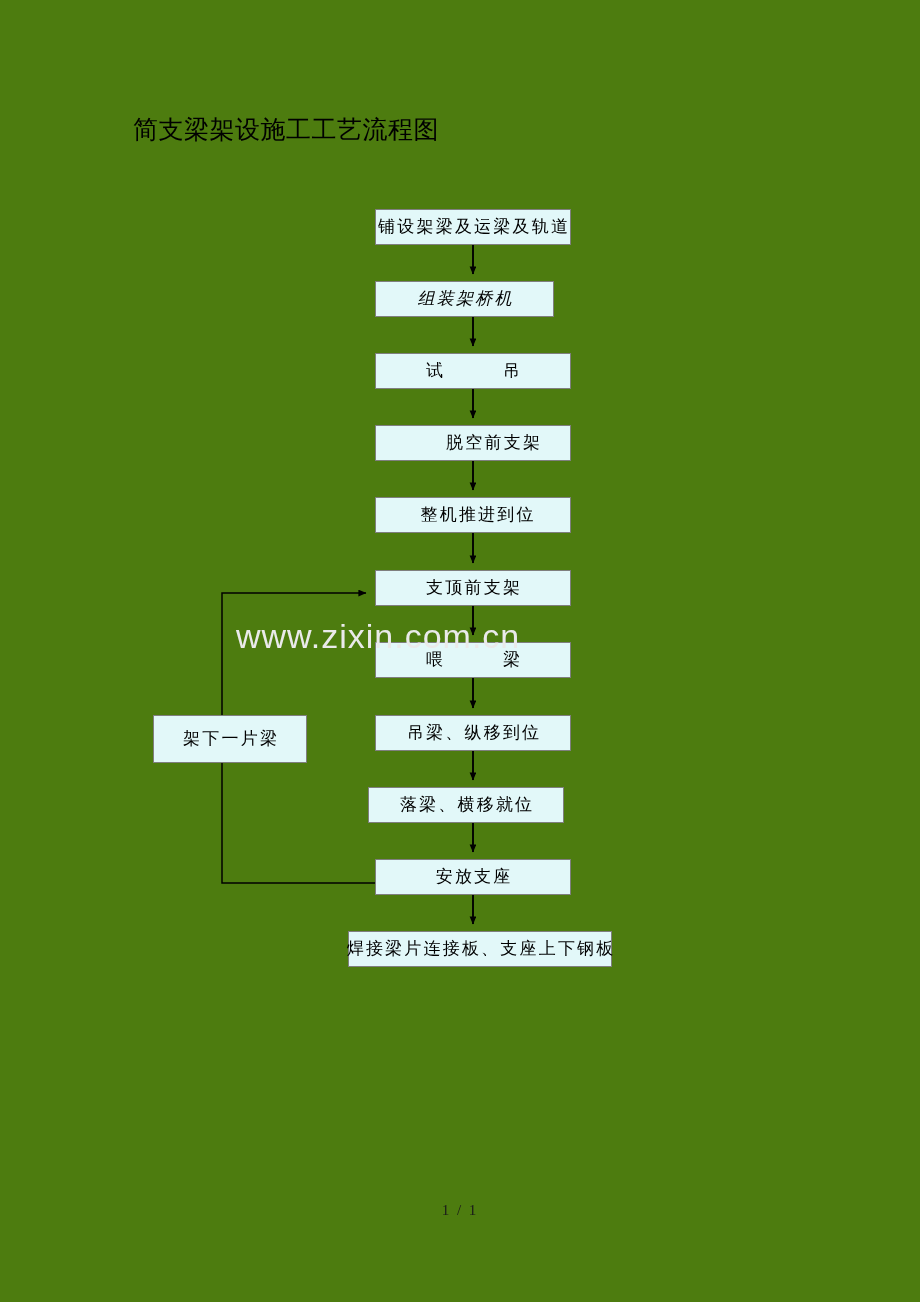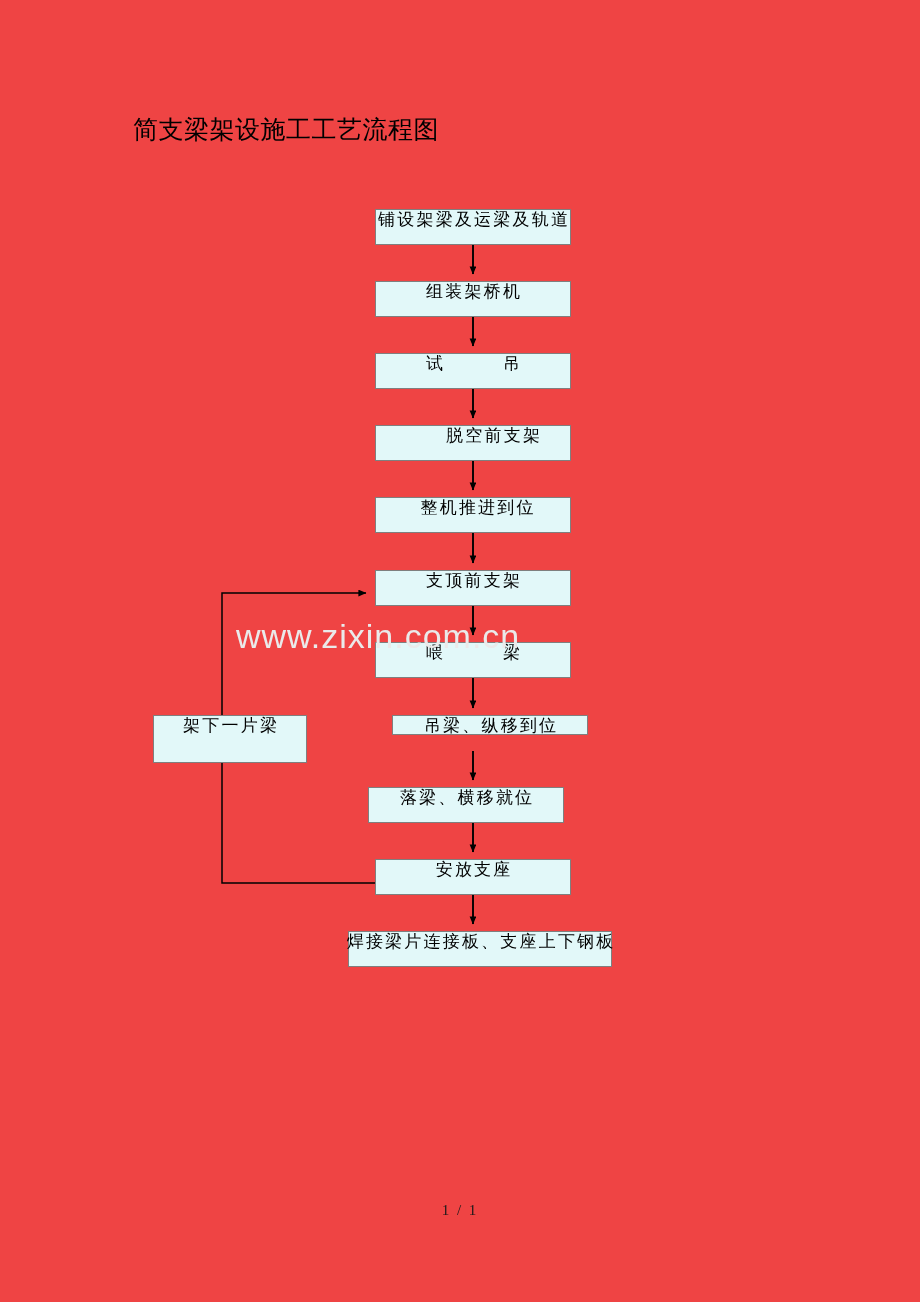--- a/index.html
+++ b/index.html
@@ -9,21 +9,21 @@
     background: #ffffff;
   }
   body {
     font-family: "Liberation Sans", "DejaVu Sans", sans-serif;
     color: #000000;
   }
   #page {
     position: relative;
     width: 920px;
     height: 1302px;
-    background: #ef4444;
+    background: #4d7c0f;
     overflow: hidden;
   }
 
   
   #doc-title {
     position: absolute;
     left: 133px;
     top: 112px;
     font-family: "Liberation Sans", "DejaVu Sans", sans-serif;
     font-size: 25px;
@@ -68,21 +68,21 @@
     z-index: 1;
     pointer-events: none;
   }
 
   .node {
     position: absolute;
     box-sizing: border-box;
     background: #e2f8f9;
     border: 1px solid #7f7f7f;
     display: flex;
-    align-items: flex-start;
+    align-items: center;
     justify-content: center;
     z-index: 3;
   }
   .node .node-label {
     font-family: "Liberation Serif", "DejaVu Serif", serif;
     font-size: 17px;
     line-height: 20px;
     letter-spacing: 2.2px;
     text-indent: 2.2px;
     color: #000000;
@@ -154,21 +154,21 @@
       <path d="M 375,883 L 222,883 L 222,593 L 366,593" marker-end="url(#arrowhead)"></path>
     </g>
   </svg>
 
   <div id="flow">
 
     <div class="node" style="left:375px; top:209px; width:196px; height:36px;">
       <span class="node-label">铺设架梁及运梁及轨道</span>
     </div>
 
-    <div class="node" style="left:375px; top:281px; width:196px; height:36px;">
+    <div class="node" style="left:375px; top:281px; width:179px; height:36px;font-style:italic;">
       <span class="node-label">组装架桥机</span>
     </div>
 
     <div class="node" style="left:375px; top:353px; width:196px; height:36px;">
       <span class="node-label">试　　　吊</span>
     </div>
 
     <div class="node" style="left:375px; top:425px; width:196px; height:36px;padding-left:40px;">
       <span class="node-label">脱空前支架</span>
     </div>
@@ -178,21 +178,21 @@
     </div>
 
     <div class="node" style="left:375px; top:570px; width:196px; height:36px;">
       <span class="node-label">支顶前支架</span>
     </div>
 
     <div class="node" style="left:375px; top:642px; width:196px; height:36px;">
       <span class="node-label">喂　　　梁</span>
     </div>
 
-    <div class="node" style="left:392px; top:715px; width:196px; height:20px;">
+    <div class="node" style="left:375px; top:715px; width:196px; height:36px;">
       <span class="node-label">吊梁、纵移到位</span>
     </div>
 
     <div class="node" style="left:368px; top:787px; width:196px; height:36px;">
       <span class="node-label">落梁、横移就位</span>
     </div>
 
     <div class="node" style="left:375px; top:859px; width:196px; height:36px;">
       <span class="node-label">安放支座</span>
     </div>

